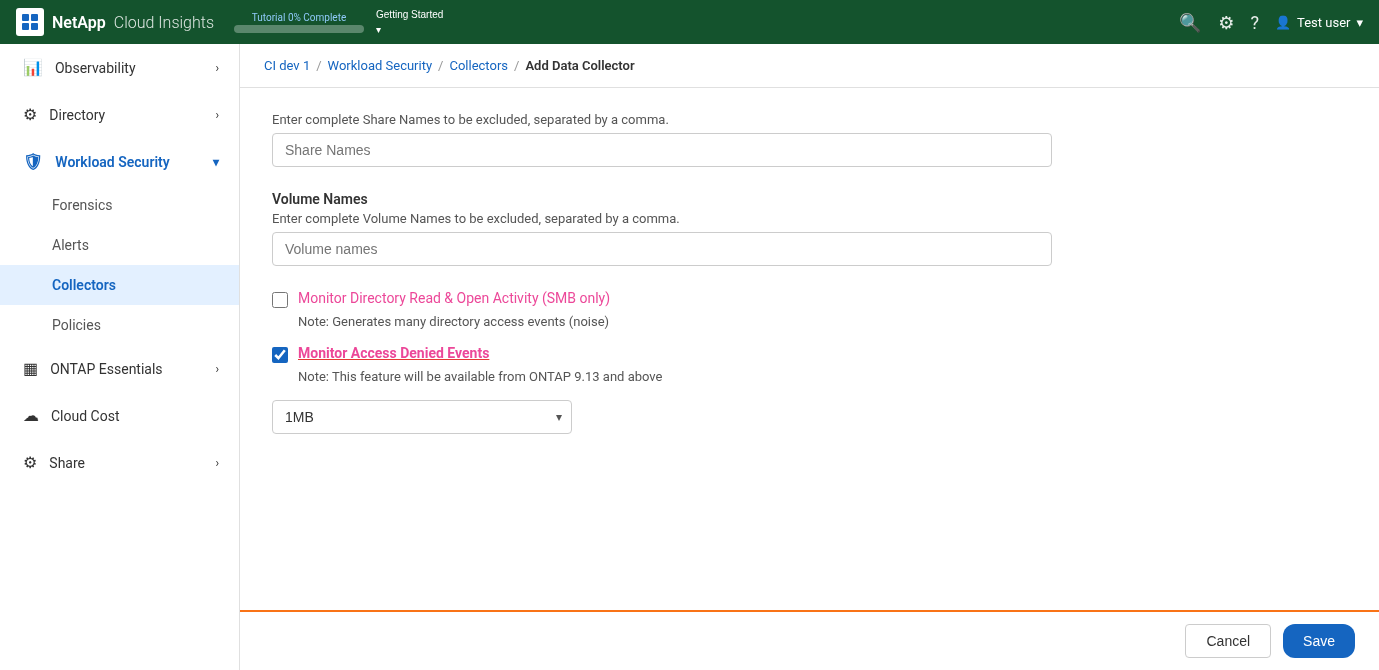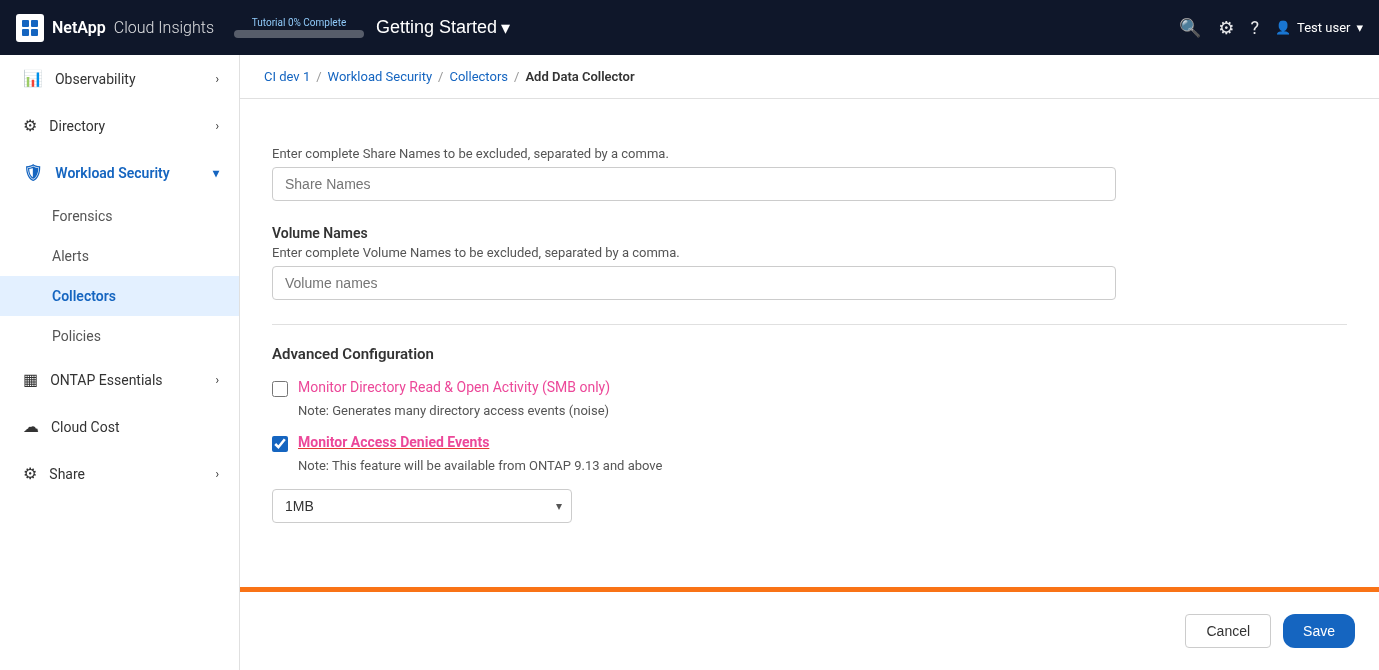--- a/index.html
+++ b/index.html
@@ -1,21 +1,21 @@
 <!DOCTYPE html>
 <html><head>
   <meta charset="utf-8">
   <style>
     * { box-sizing: border-box; margin: 0; padding: 0; }
     body { font-family: -apple-system, BlinkMacSystemFont, 'Segoe UI', Roboto, sans-serif; font-size: 14px; color: #333; background: #f5f5f5; height: 670px; overflow: hidden; display: flex; flex-direction: column; }
 
     
     .topnav {
-      background: #0f172a;
-      height: 55px;
+      background: #14532d;
+      height: 44px;
       display: flex;
       align-items: center;
       padding: 0 16px;
       flex-shrink: 0;
       position: relative;
       z-index: 10;
     }
     .topnav-logo {
       display: flex;
       align-items: center;
@@ -53,27 +53,28 @@
       border-radius: 4px;
     }
     .progress-bar-fill {
       height: 100%;
       width: 0%;
       background: white;
       border-radius: 4px;
     }
     .topnav-getting-started {
       color: white;
-      font-size: 18px;
-      cursor: pointer;
-      display: flex;
-      align-items: center;
+      font-size: 10px;
+      cursor: pointer;
+      display: flex;
+      align-items: flex-start;
       gap: 4px;
       background: none;
       border: none;
+      flex-direction: column;
     }
     .topnav-right {
       margin-left: auto;
       display: flex;
       align-items: center;
       gap: 16px;
     }
     .topnav-icon {
       color: white;
       cursor: pointer;
@@ -156,31 +157,30 @@
     .breadcrumb-current { color: #333; font-weight: 600; }
 
     
     .form-content {
       padding: 24px 32px;
       flex: 1;
     }
 
     .form-section {
       margin-bottom: 24px;
-      margin-top: 23px;
     }
 
     .form-label {
       font-size: 13px;
       color: #555;
       margin-bottom: 6px;
     }
 
     .form-input {
-      width: 844px;
+      width: 780px;
       max-width: 100%;
       border: 1px solid #ccc;
       border-radius: 4px;
       padding: 8px 12px;
       font-size: 14px;
       color: #8b5cf6;
       outline: none;
     }
 
     .section-title {
@@ -259,22 +259,22 @@
 
     .select-label {
       font-size: 14px;
       color: #333;
       margin-bottom: 8px;
       font-weight: 500;
     }
 
     
     .footer-bar {
-      border-top: 5px solid #f97316;
-      padding: 22px 24px;
+      border-top: 2px solid #f97316;
+      padding: 12px 24px;
       display: flex;
       justify-content: flex-end;
       gap: 12px;
       background: white;
     }
     .btn-cancel {
       padding: 8px 20px;
       border: 1px solid #ccc;
       border-radius: 4px;
       background: white;
@@ -404,21 +404,20 @@
         <input type="text" class="form-input" placeholder="Share Names" style="">
       </div>
 
       <div class="form-section">
         <div class="field-title">Volume Names</div>
         <div class="form-label">Enter complete Volume Names to be excluded, separated by a comma.</div>
         <input type="text" class="form-input" placeholder="Volume names" style="">
       </div>
 
       <div class="form-section">
-        <div class="section-title">Advanced Configuration</div>
 
         <div class="checkbox-row">
           <input type="checkbox" id="cb1" style="">
           <label for="cb1" class="checkbox-label">Monitor Directory Read &amp; Open Activity (SMB only)</label>
         </div>
         <div class="checkbox-note">Note: Generates many directory access events (noise)</div>
 
         <div class="checkbox-row">
           <input type="checkbox" checked="" id="cb2" style="">
           <label for="cb2" class="checkbox-label checkbox-label-underline">Monitor Access Denied Events</label>

